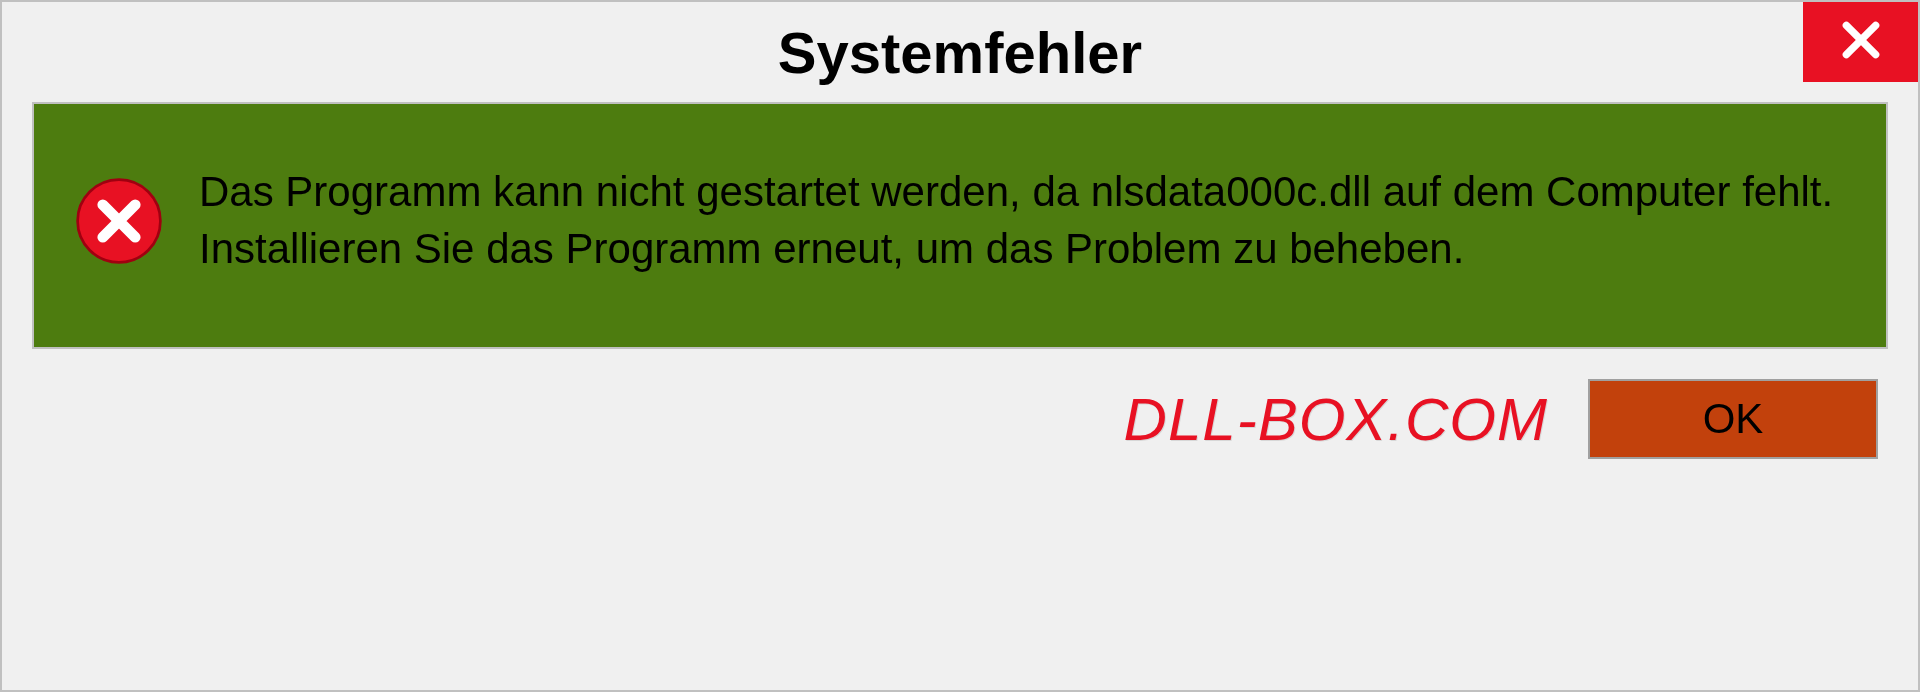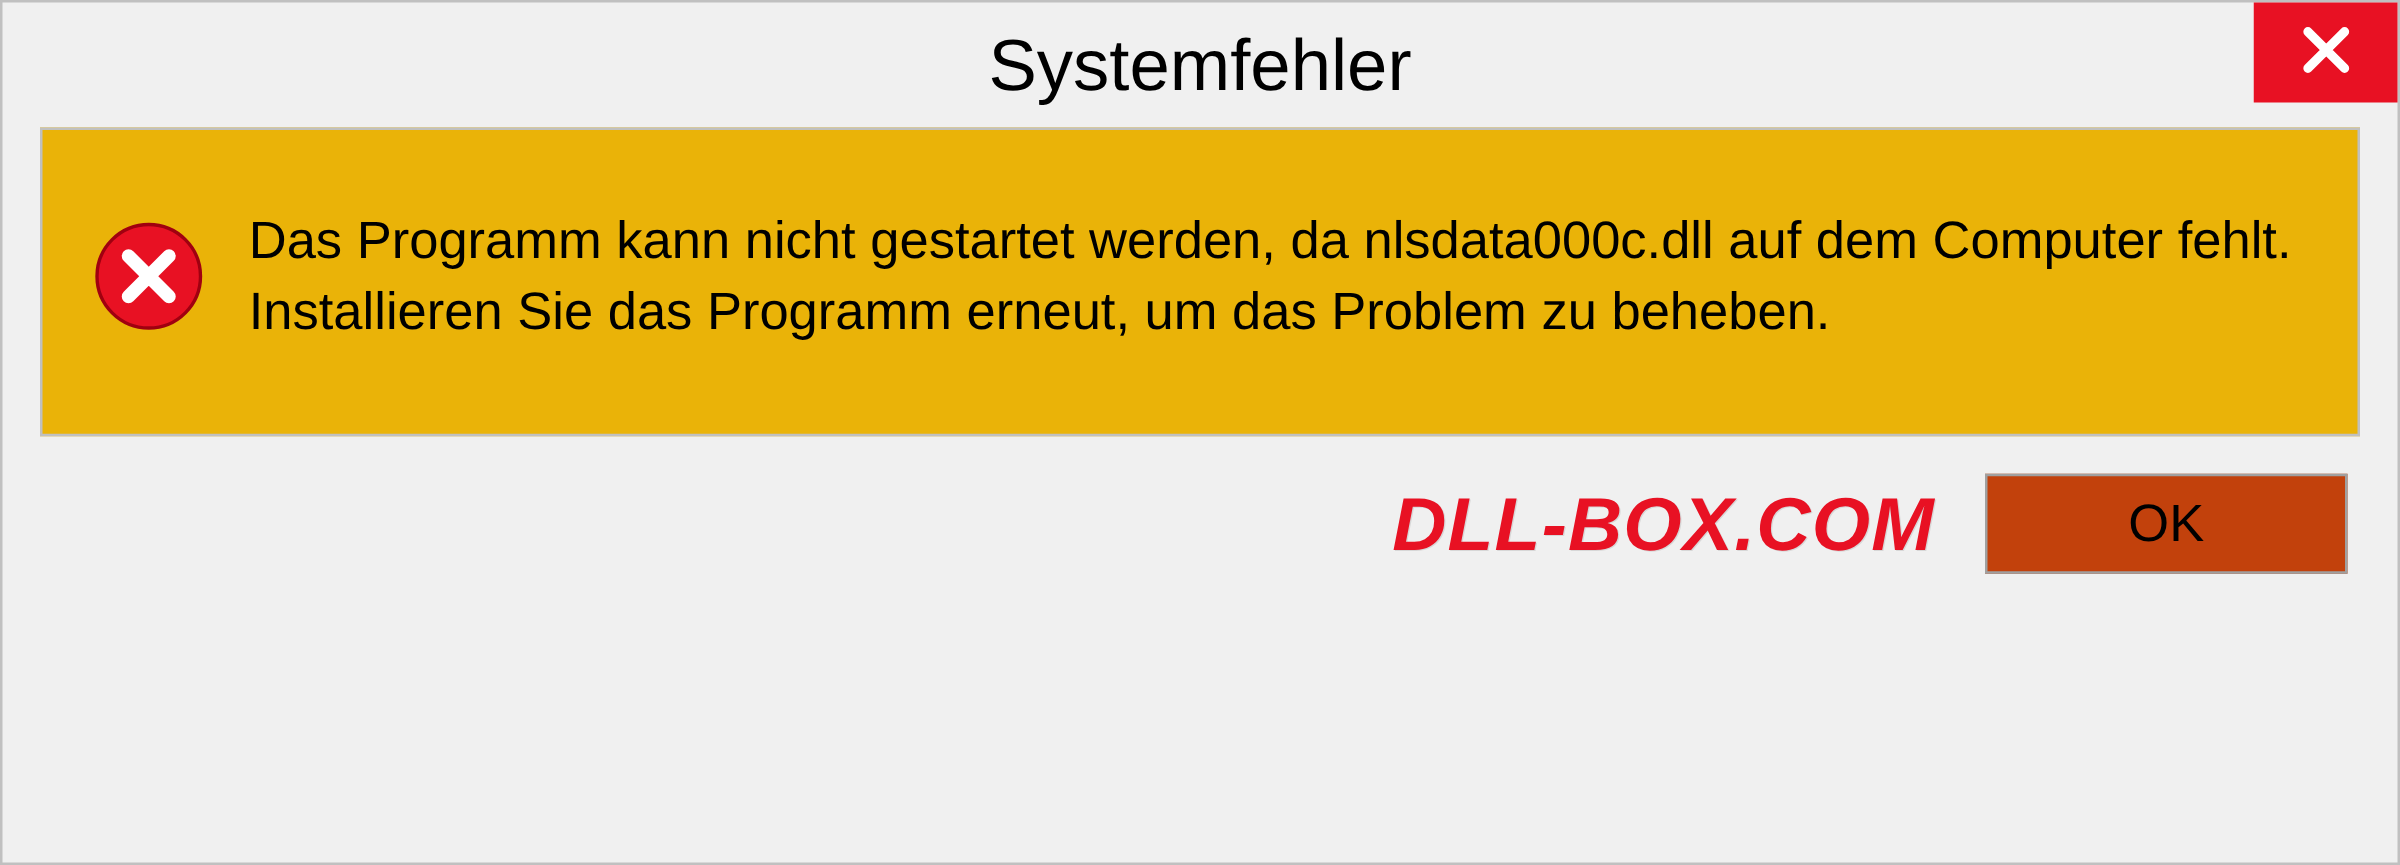--- a/index.html
+++ b/index.html
@@ -24,41 +24,41 @@
     }
     .title-bar {
       position: relative;
       height: 100px;
       display: flex;
       align-items: center;
       justify-content: center;
     }
     .title-text {
       font-size: 58px;
-      font-weight: 400;
+      font-weight: 700;
       color: #000;
     }
     .close-button {
       position: absolute;
       top: 0;
       right: 0;
       width: 115px;
       height: 80px;
       background: #e81123;
       display: flex;
       align-items: center;
       justify-content: center;
       cursor: pointer;
     }
     .close-button svg {
       width: 44px;
       height: 44px;
     }
     .message-panel {
-      background: #eab308;
+      background: #4d7c0f;
       border: 2px solid #c0c0c0;
       margin: 0 30px 0 30px;
       padding: 60px 40px 70px 40px;
       display: flex;
       align-items: center;
       gap: 35px;
     }
     .error-icon {
       flex-shrink: 0;
       width: 90px;
@@ -80,21 +80,21 @@
     .footer {
       display: flex;
       align-items: center;
       justify-content: flex-end;
       padding: 30px 40px 30px 40px;
       gap: 40px;
       position: relative;
     }
     .watermark {
       font-size: 60px;
-      font-weight: 700;
+      font-weight: 400;
       color: #e81123;
       letter-spacing: 1px;
       font-style: italic;
       text-shadow: 1px 1px 0 rgba(0,0,0,0.1);
     }
     .ok-button {
       width: 290px;
       height: 80px;
       background: #c2410c;
       border: 2px solid #a0a0a0;

